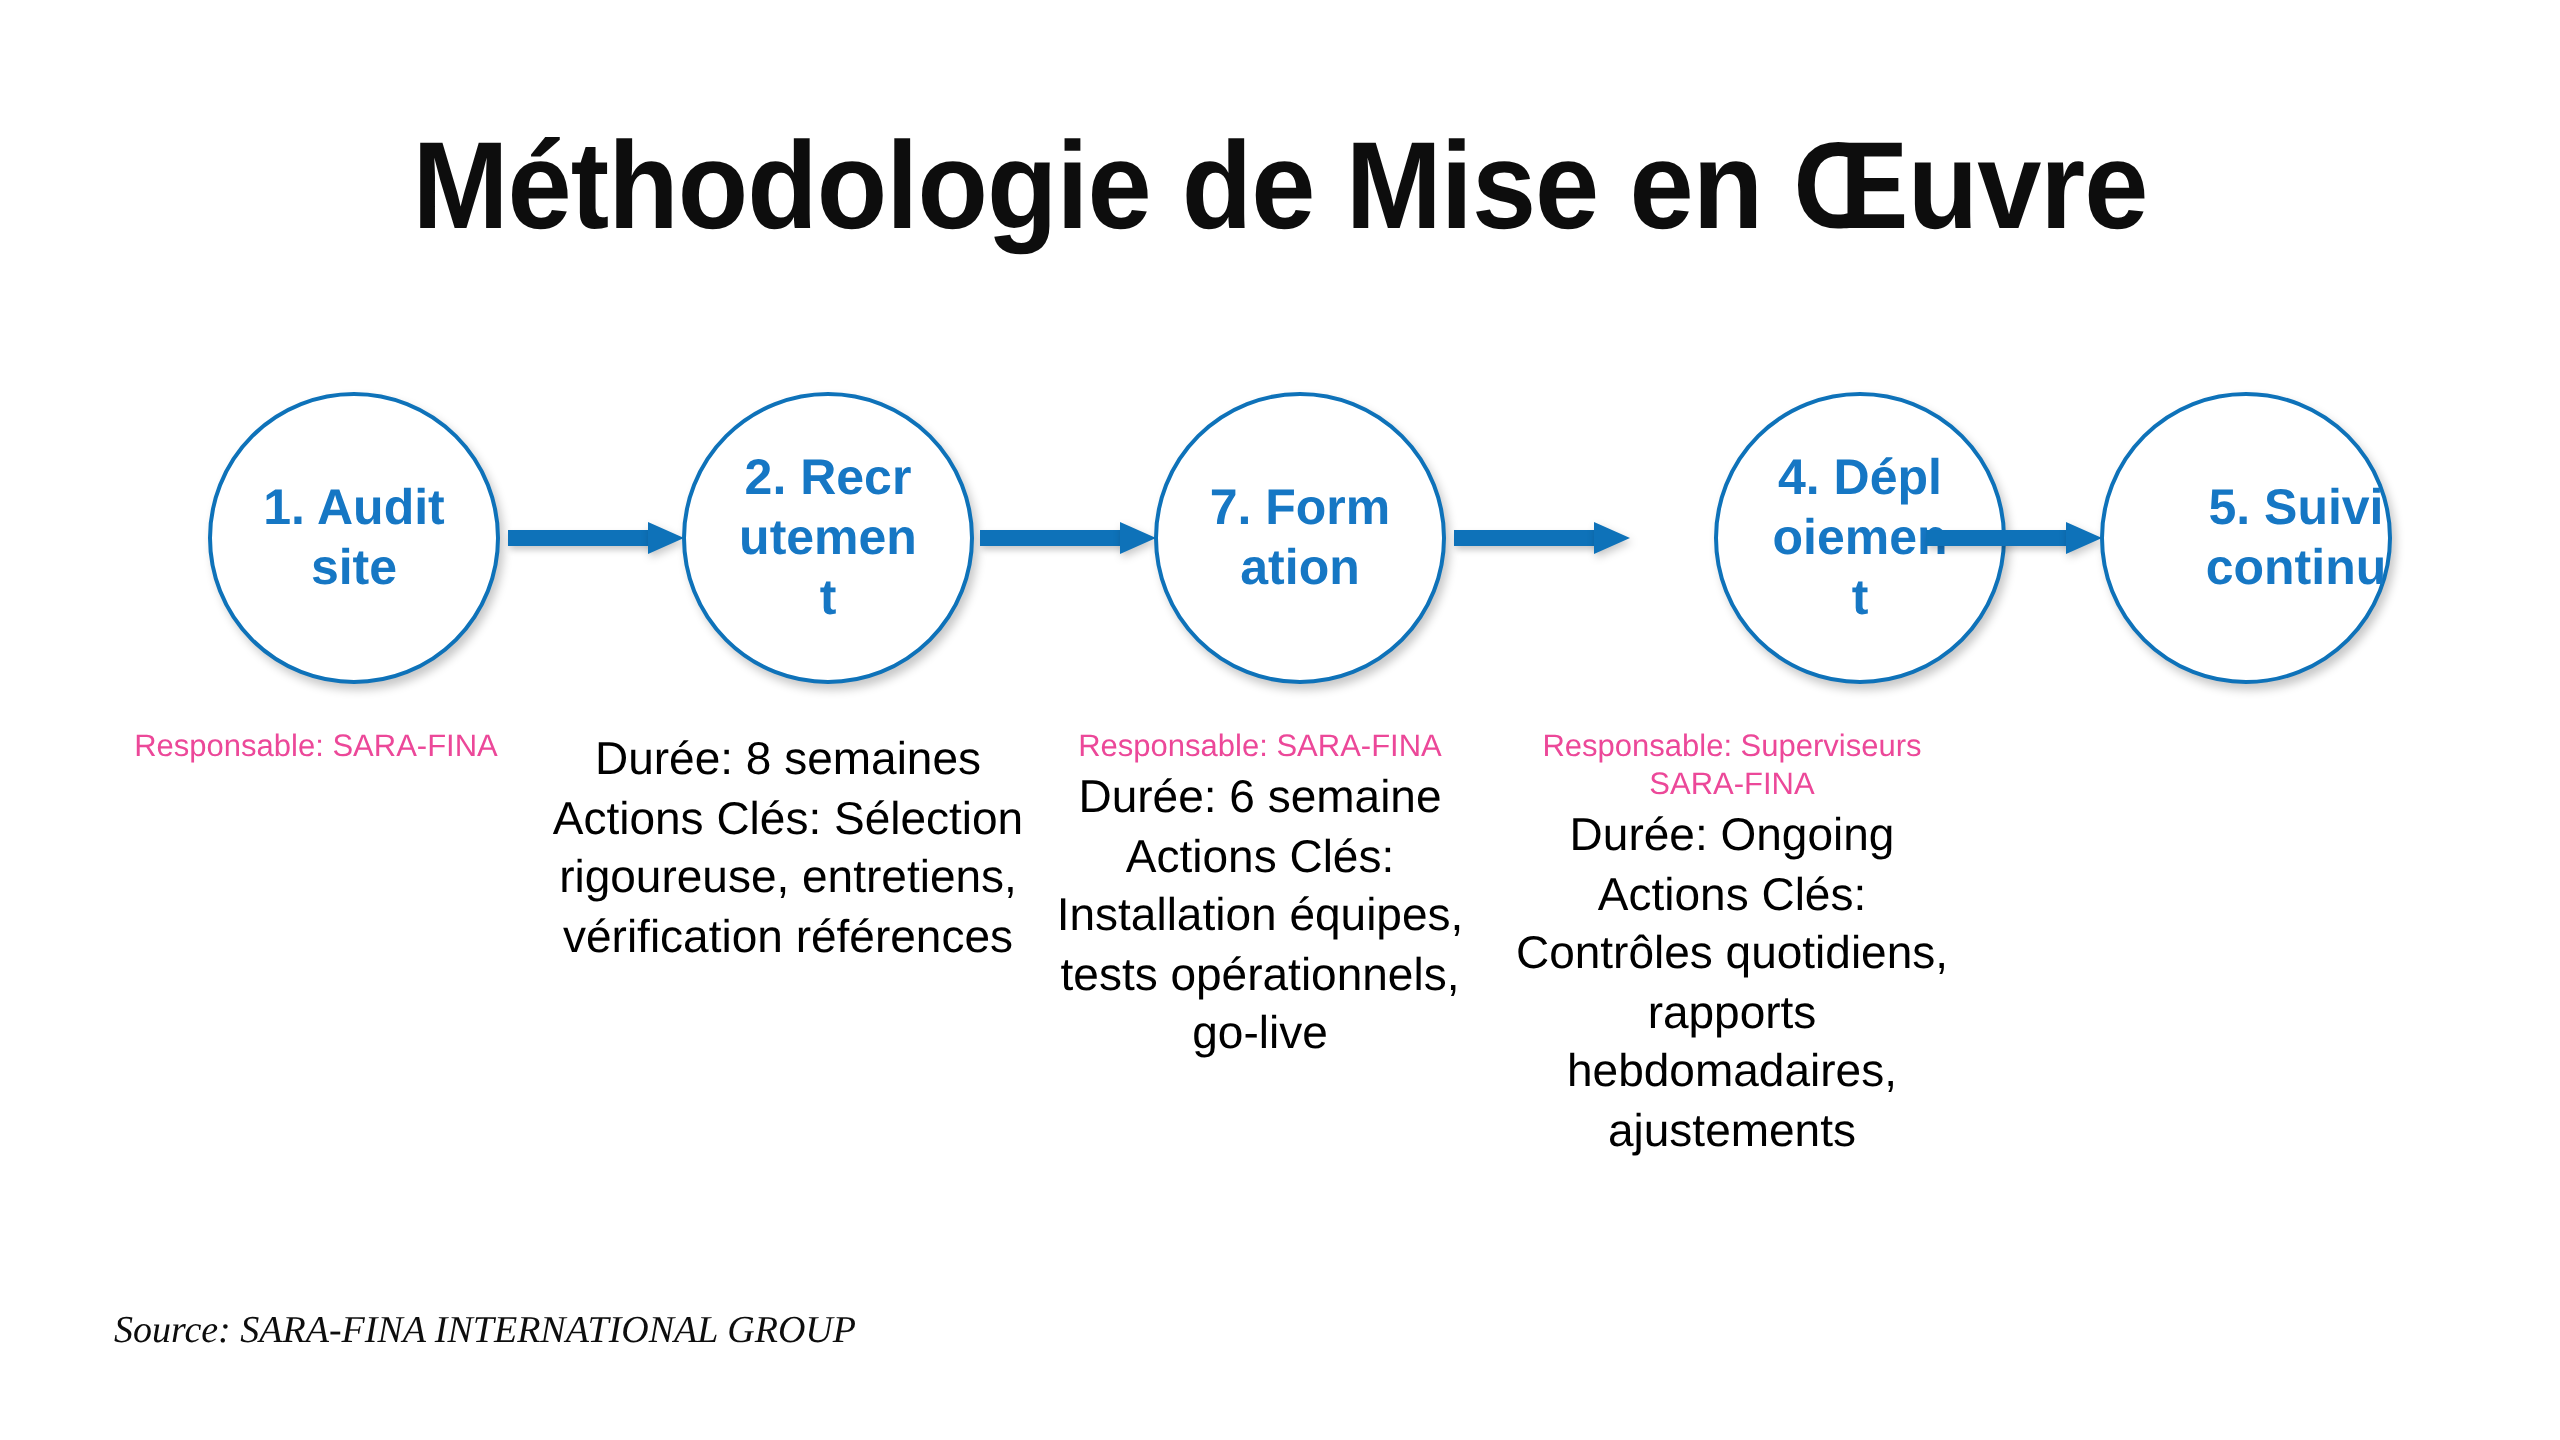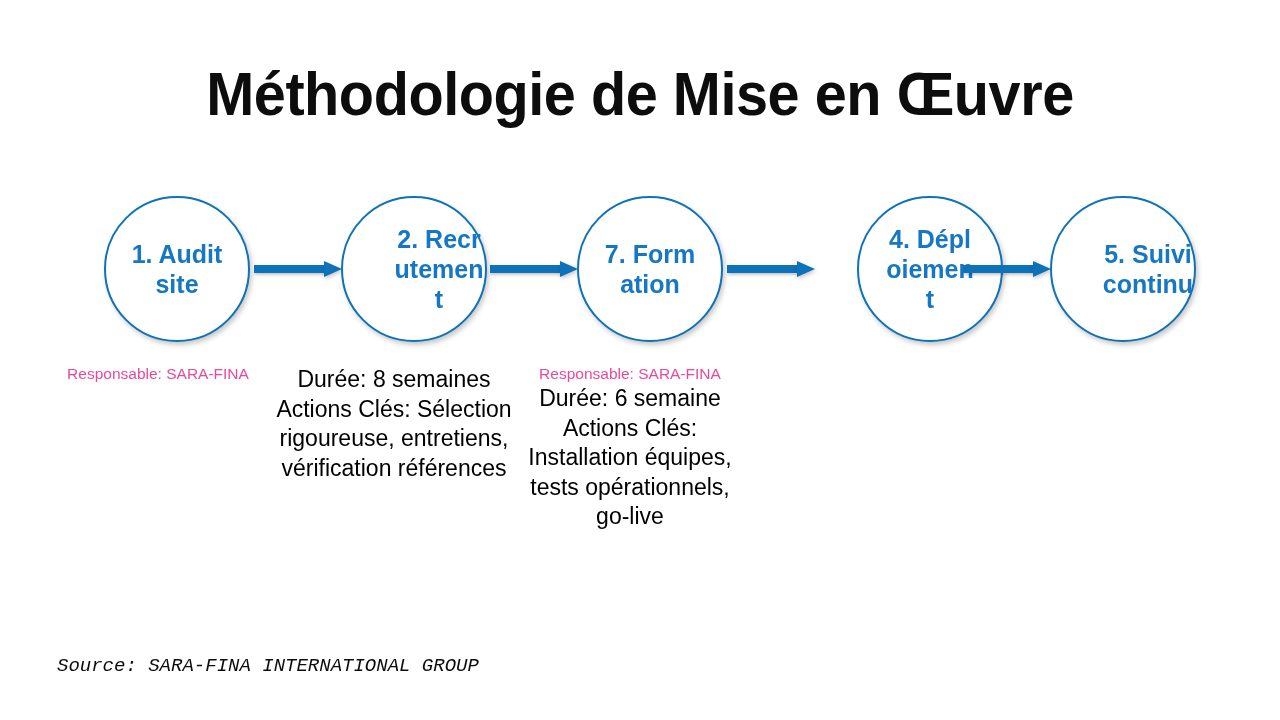--- a/index.html
+++ b/index.html
@@ -61,21 +61,21 @@
     font-size: 25px;
     line-height: 30px;
     color: #1677C4;
     text-align: center;
     width: 92px;
     word-break: break-all;
     overflow-wrap: break-word;
   }
 
   .node-1 { left: 40px; }
-  .node-2 { left: 277px; justify-content: flex-end; }
+  .node-2 { left: 277px; }
   .node-3 { left: 513px; }
   .node-4 { left: 793px; }
   .node-5 { left: 986px; justify-content: flex-end; }
 
   
   .arrow {
     position: absolute;
     top: 65px;
     height: 16px;
     width: 90px;
@@ -130,21 +130,21 @@
     font-family: "Liberation Sans", sans-serif;
     color: #000000;
     margin-top: 1px;
   }
 
   
   .source {
     position: absolute;
     left: 57px;
     top: 655px;
-    font-family: Liberation Mono, monospace;
+    font-family: Liberation Serif, serif;
     font-style: italic;
     font-size: 19px;
     color: #0D0D0D;
   }
 </style>
 </head>
 <body>
 
 <div class="slide-title">Méthodologie de Mise en Œuvre</div>
 
@@ -201,16 +201,20 @@
   <div class="detail-col">
     <div class="detail-body">Durée: 8 semaines Actions Clés: Sélection rigoureuse, entretiens, vérification références</div>
   </div>
 
 
   <div class="detail-col">
     <div class="detail-responsable">Responsable: SARA-FINA</div>
     <div class="detail-body">Durée: 6 semaine Actions Clés: Installation équipes, tests opérationnels, go-live</div>
   </div>
 
+  <div class="detail-col">
+    <div class="detail-responsable">Responsable: Superviseurs SARA-FINA</div>
+    <div class="detail-body">Durée: Ongoing Actions Clés: Contrôles quotidiens, rapports hebdomadaires, ajustements</div>
+  </div>
 
 </div>
 
 <div class="source">Source: SARA-FINA INTERNATIONAL GROUP</div>
 
 </body></html>

